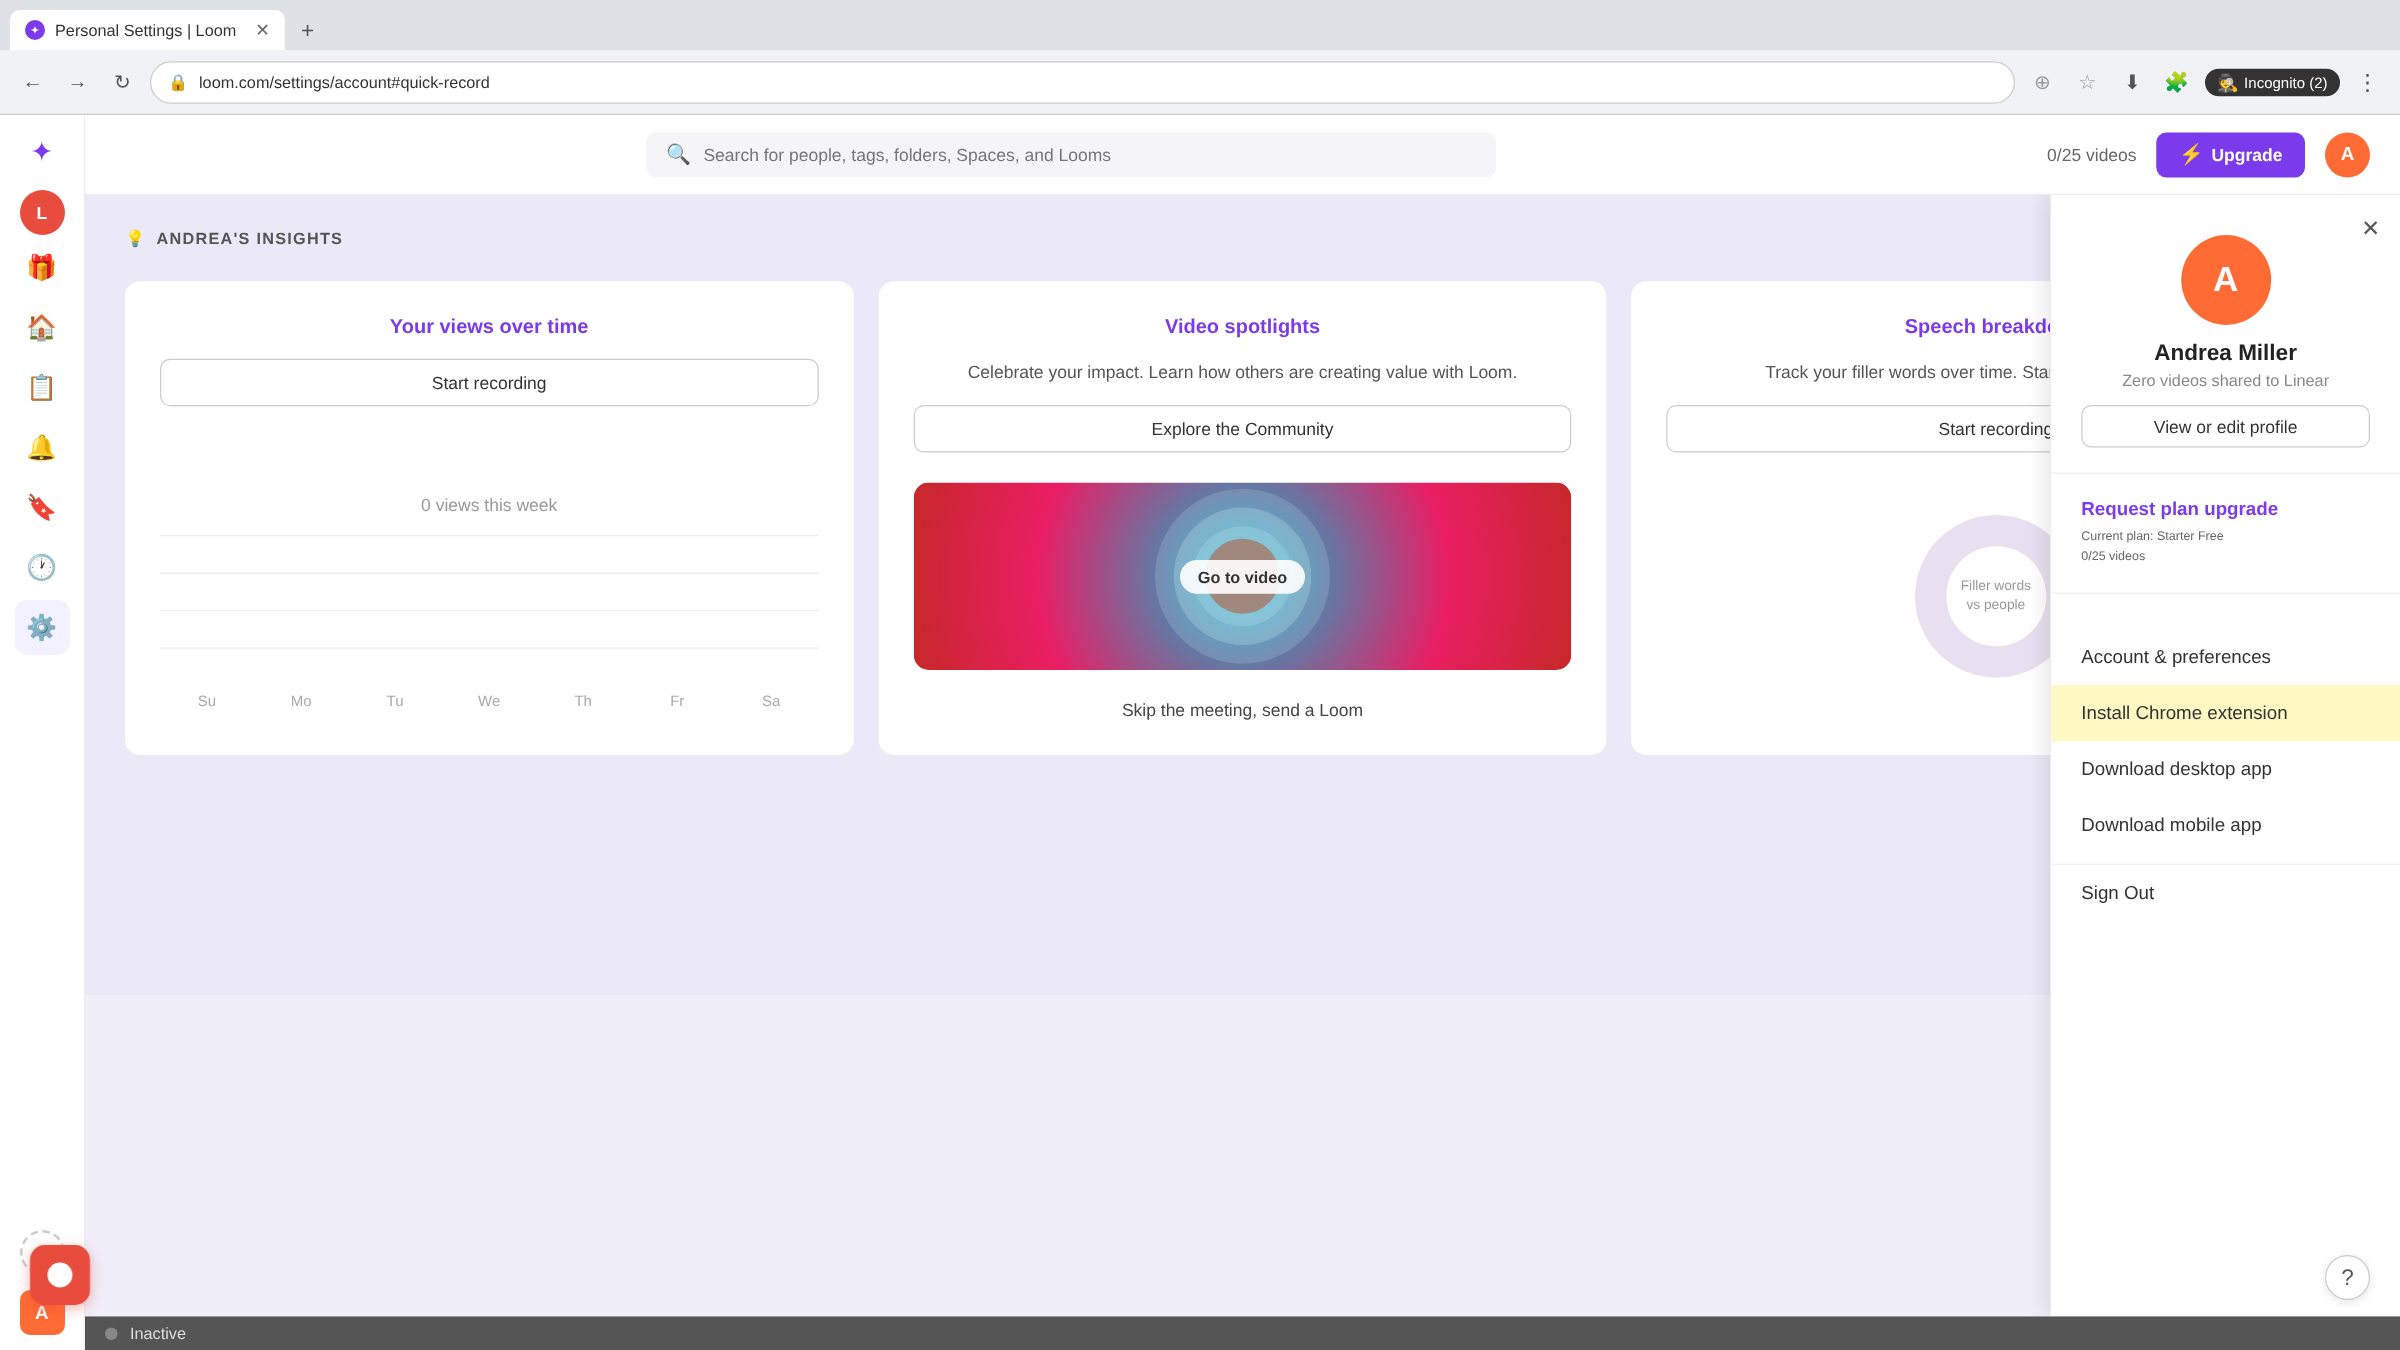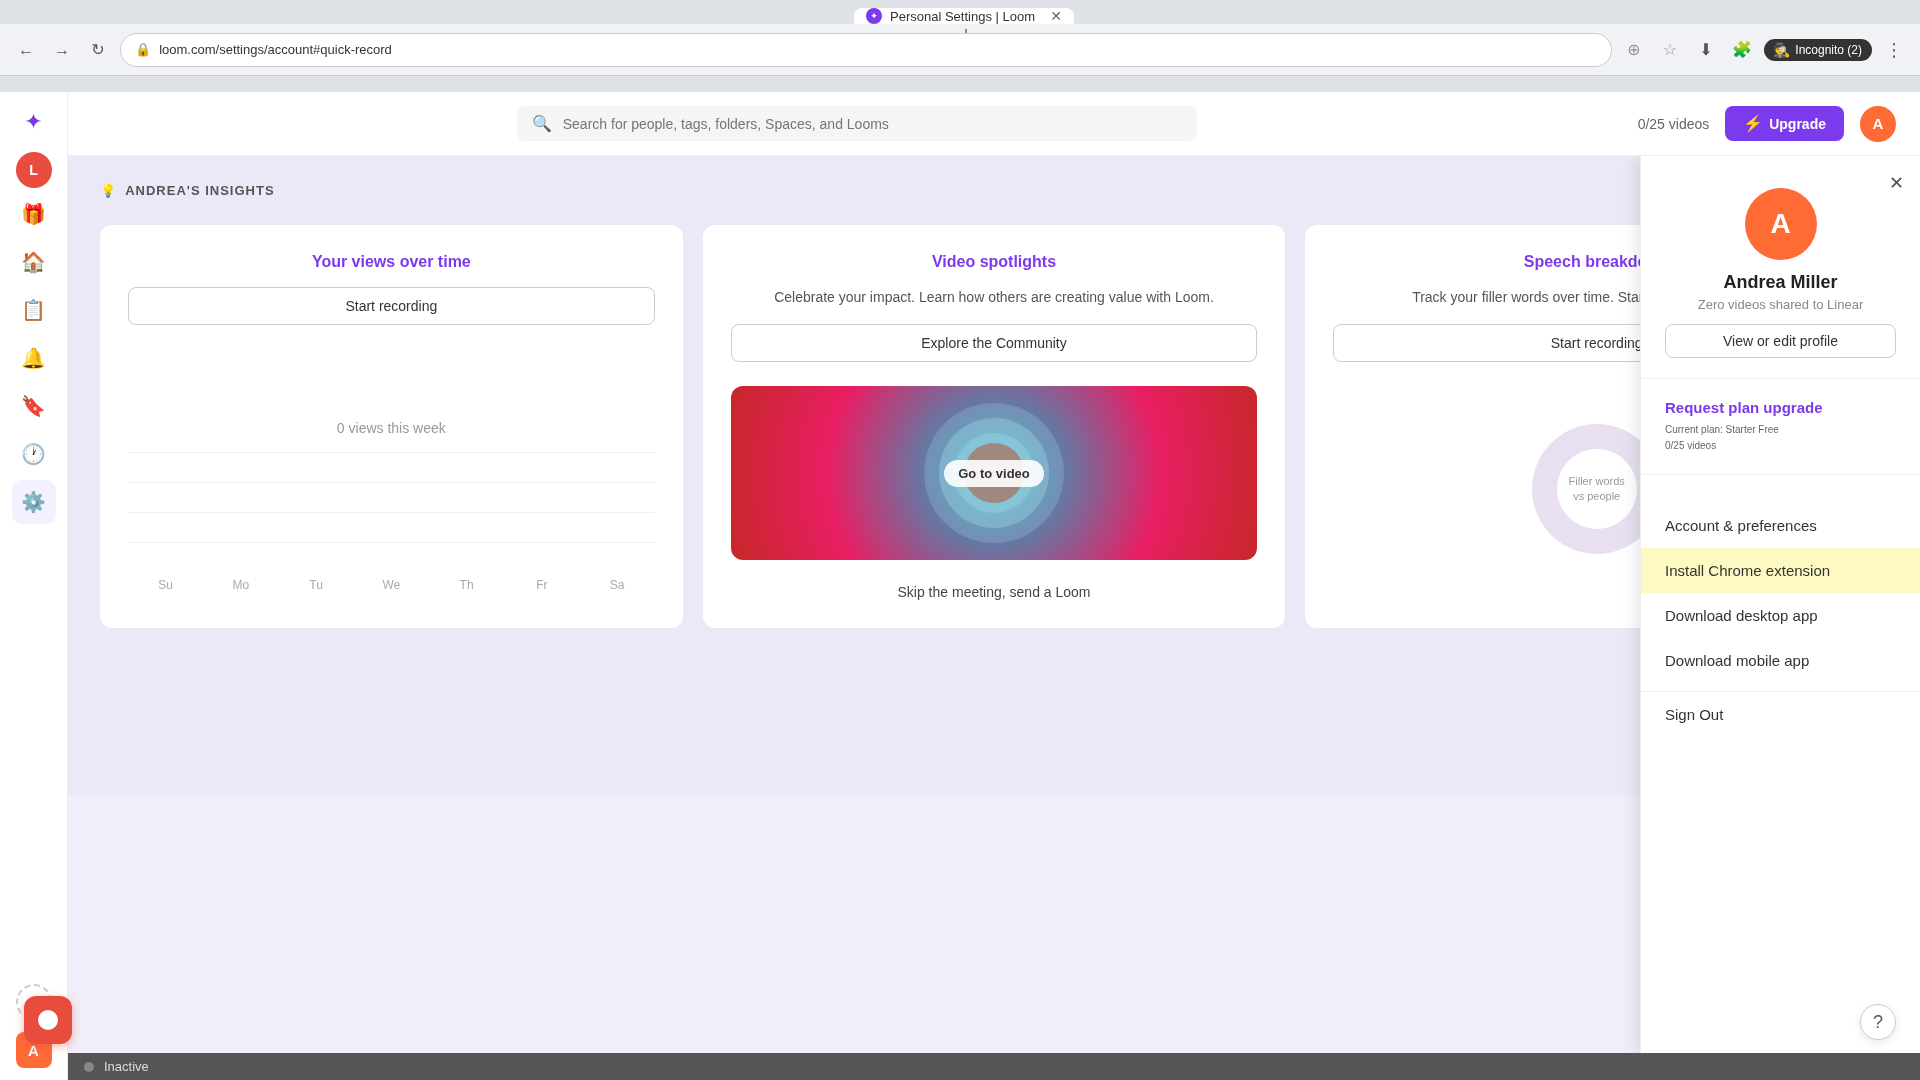--- a/index.html
+++ b/index.html
@@ -1,20 +1,20 @@
 <!DOCTYPE html>
 <html><head>
   <meta charset="utf-8">
   <style>
     * { box-sizing: border-box; margin: 0; padding: 0; }
     body { font-family: -apple-system, BlinkMacSystemFont, 'Segoe UI', sans-serif; background: #f5f5f5; overflow: hidden; }
 
     
     .browser-chrome { background: #dee1e6; height: 92px; }
-    .tab-bar { display: flex; align-items: center; padding: 8px 0 0 8px; height: 24px; background: #dee1e6; flex-direction: column; }
+    .tab-bar { display: flex; align-items: center; padding: 8px 0 0 8px; height: 40px; background: #dee1e6; }
     .tab { display: flex; align-items: center; gap: 8px; background: white; border-radius: 8px 8px 0 0; padding: 0 12px; height: 32px; font-size: 13px; color: #333; min-width: 220px; }
     .tab-favicon { width: 16px; height: 16px; background: #7c3aed; border-radius: 50%; display: flex; align-items: center; justify-content: center; }
     .tab-favicon::before { content: '✦'; color: white; font-size: 9px; }
     .tab-title { flex: 1; font-size: 13px; }
     .tab-close { cursor: pointer; color: #666; font-size: 14px; }
     .new-tab-btn { width: 28px; height: 28px; display: flex; align-items: center; justify-content: center; border-radius: 50%; cursor: pointer; color: #555; font-size: 18px; margin-left: 4px; }
 
     .browser-toolbar { display: flex; align-items: center; gap: 8px; padding: 6px 12px; height: 52px; background: #f0f2f5; border-bottom: 1px solid #ccc; }
     .nav-btn { width: 28px; height: 28px; border-radius: 50%; display: flex; align-items: center; justify-content: center; cursor: pointer; color: #555; font-size: 16px; }
     .address-bar { flex: 1; display: flex; align-items: center; background: white; border-radius: 20px; padding: 4px 14px; border: 1px solid #ccc; gap: 8px; height: 34px; }
@@ -70,21 +70,21 @@
 
     
     .chart-area { flex: 1; display: flex; flex-direction: column; justify-content: flex-end; padding: 0 0 8px; }
     .chart-zero { text-align: center; color: #999; font-size: 14px; margin-bottom: 16px; }
     .chart-grid { display: flex; flex-direction: column; gap: 0; height: 120px; position: relative; }
     .chart-line { border-top: 1px solid #eee; flex: 1; }
     .chart-days { display: flex; justify-content: space-between; padding-top: 6px; }
     .chart-day { font-size: 12px; color: #aaa; flex: 1; text-align: center; }
 
     
-    .video-card { border-radius: 12px; overflow: hidden; position: relative; height: 174px; margin: 8px 0; }
+    .video-card { border-radius: 12px; overflow: hidden; position: relative; height: 150px; margin: 8px 0; }
     .video-bg { width: 100%; height: 100%; background: radial-gradient(circle, #00bcd4 0%, #e91e63 60%, #c62828 100%); display: flex; align-items: center; justify-content: center; position: relative; }
     .avatar-video { width: 60px; height: 60px; border-radius: 50%; background: #8d6e63; display: flex; align-items: center; justify-content: center; overflow: hidden; z-index: 2; }
     .play-overlay { position: absolute; inset: 0; display: flex; align-items: center; justify-content: center; z-index: 3; }
     .go-to-video { background: rgba(255,255,255,0.9); border-radius: 20px; padding: 6px 14px; font-size: 13px; font-weight: 600; color: #333; cursor: pointer; }
 
     .card-caption { font-size: 14px; color: #444; text-align: center; font-weight: 500; }
 
     
     .donut-area { display: flex; align-items: center; justify-content: center; flex: 1; }
     .donut { width: 130px; height: 130px; border-radius: 50%; background: conic-gradient(#e8e0f0 0deg 360deg); display: flex; align-items: center; justify-content: center; }

